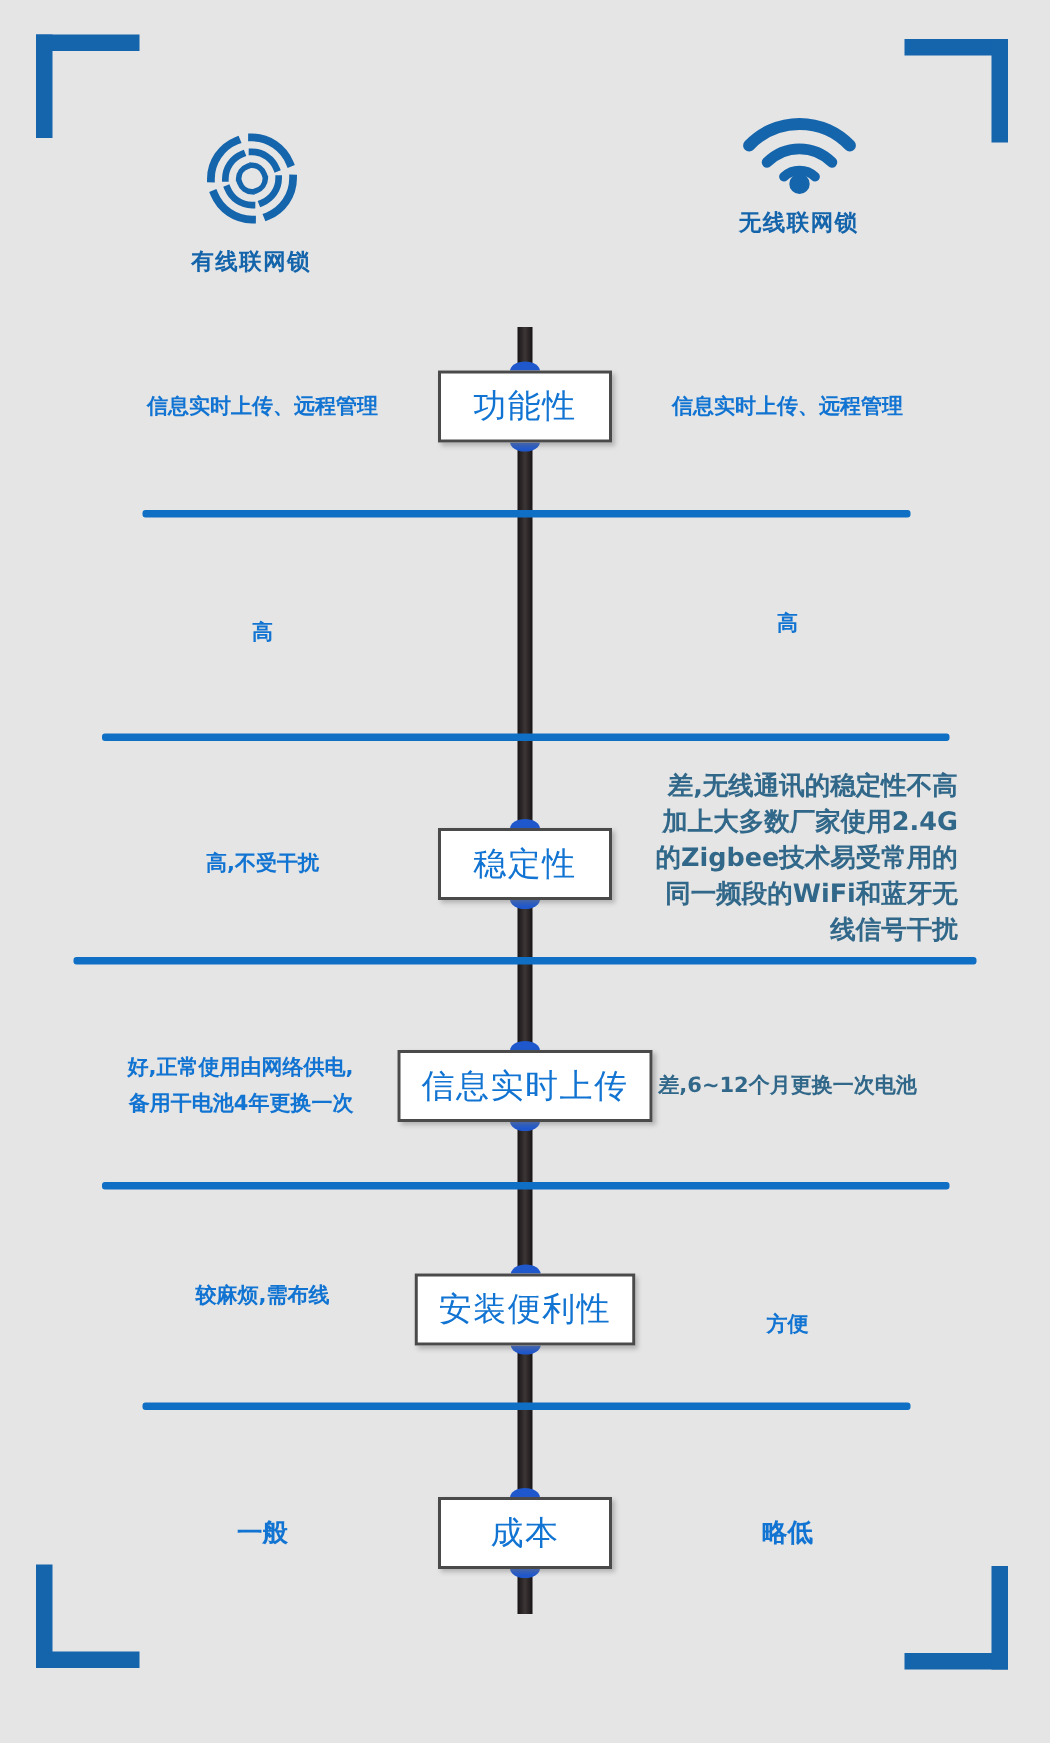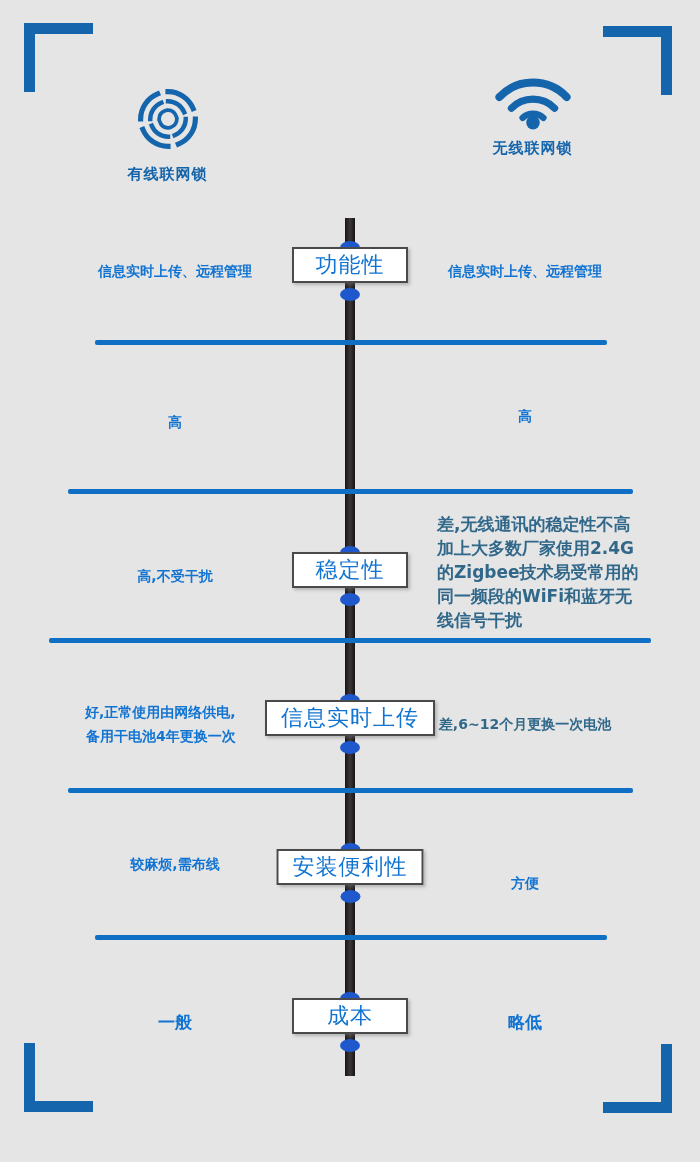--- a/index.html
+++ b/index.html
@@ -31,31 +31,31 @@
   
   .row{position:absolute;left:0;width:700px;height:48px;}
   .r1{top:247px}.r2{top:398px}.r3{top:552px}.r4{top:700px}.r5{top:849px}.r6{top:998px}
   .cell{position:absolute;top:0;height:48px;display:flex;align-items:center;justify-content:center;
     font-size:14px;font-weight:bold;color:#1274d2;text-align:center;white-space:pre-line;line-height:24px;}
   .cell.left{left:40px;width:270px;}
   .cell.right{left:390px;width:270px;}
   .r4 .cell.left{justify-content:flex-start;text-align:right;padding-left:45px;width:225px;}
   .r3 .cell.right, .r4 .cell.right{color:#31688a;}
   .r3 .cell.right{left:437px;width:210px;top:-40px;height:128px;justify-content:flex-start;
-    text-align:left;font-size:17px;line-height:24px;align-items:flex-start;}
+    text-align:right;font-size:17px;line-height:24px;align-items:flex-start;}
   .r2 .cell.right{transform:translateY(-6px);}
   .r5 .cell.left{transform:translateY(-9px);}
   .r5 .cell.right{transform:translateY(10px);}
   .r6 .cell{font-size:17px;}
   
   .node{position:absolute;left:350px;top:0;transform:translateX(-50%);height:48px;}
   .dot{position:absolute;left:50%;margin-left:-10px;width:20px;height:13px;border-radius:50%;
     background:#1f58cd;z-index:0;}
   .dot.top{top:-6px;} .dot.bottom{bottom:-6px;}
-  .nodebox{position:relative;z-index:1;box-sizing:border-box;height:36px;min-width:116px;
+  .nodebox{position:relative;z-index:1;box-sizing:border-box;height:48px;min-width:116px;
     background:#ffffff;border:2px solid #4a4a4a;display:flex;align-items:center;justify-content:center;
     padding:11px 14px;font-size:22px;color:#1274d2;letter-spacing:1px;white-space:nowrap;
     box-shadow:2px 2px 3px rgba(120,120,120,0.45);}
   svg{display:block;}
 </style>
 </head>
 <body>
 
 <div class="canvas">
 

